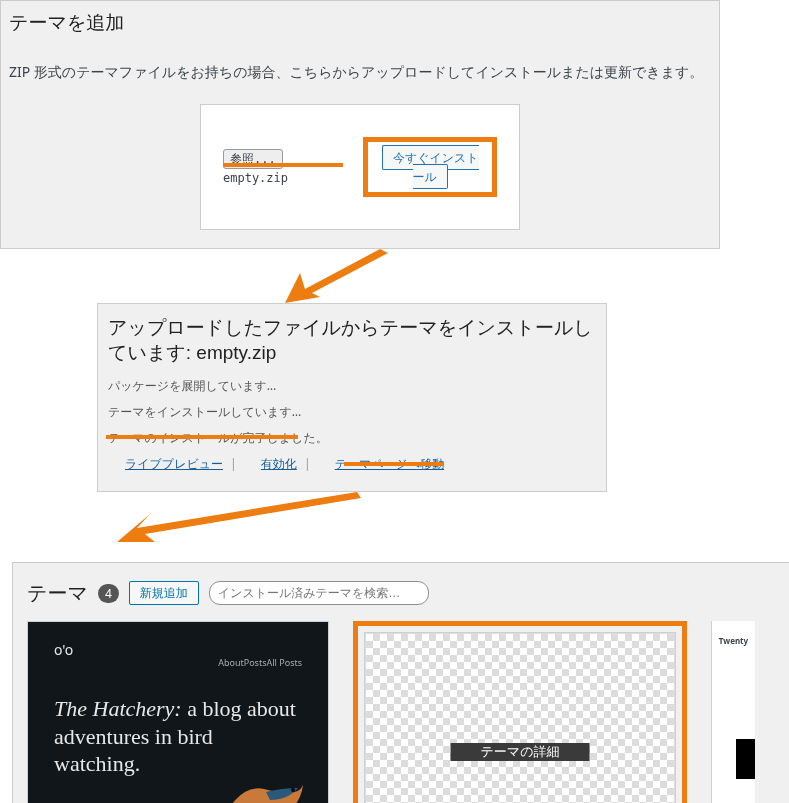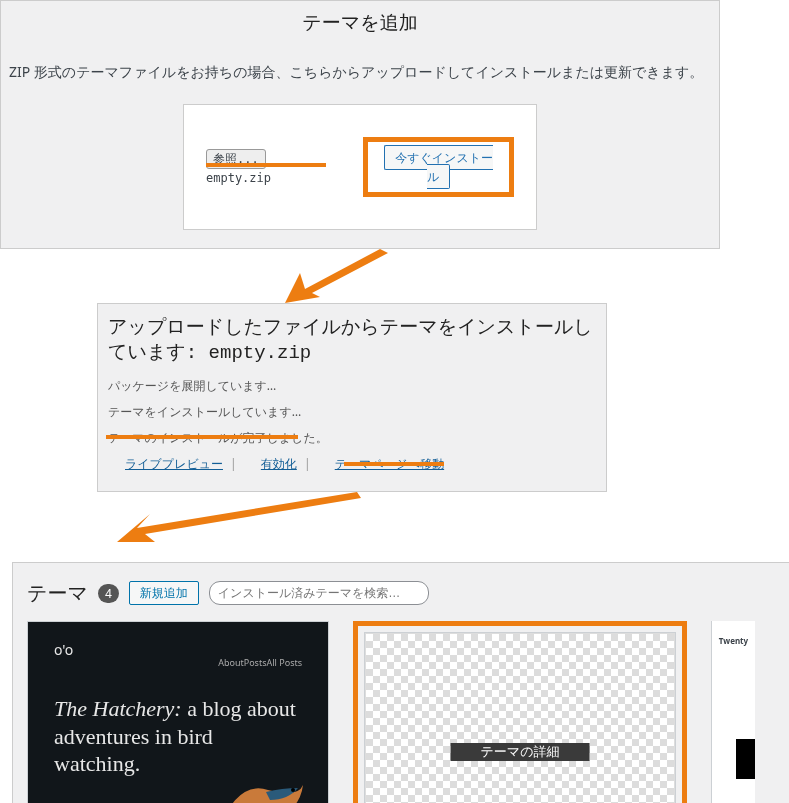--- a/index.html
+++ b/index.html
@@ -1,36 +1,36 @@
 <!DOCTYPE html>
 <html><head>
 <meta charset="utf-8">
 <style>
   * { box-sizing: border-box; margin: 0; padding: 0; }
   body { font-family: -apple-system, BlinkMacSystemFont, "Noto Sans", sans-serif; font-size: 13px; color: #3c434a; background: #fff; }
 
   
   .p1 { background: #f0f0f1; border: 1px solid #ccc; padding: 8px 8px 18px 8px; width: 720px; }
-  .p1-head { display: flex; align-items: center; gap: 10px; margin-bottom: 26px; flex-direction: column; }
+  .p1-head { display: flex; align-items: center; gap: 10px; margin-bottom: 26px; }
   .p1-title { font-size: 19px; color: #222; }
   .btn-sm { display: inline-block; padding: 2px 10px; font-size: 12px; border: 1px solid #0073aa; color: #0073aa; background: #f6f7f7; border-radius: 2px; }
   .p1-note { font-size: 14px; margin-bottom: 22px; }
-  .upload-box { width: 354px; margin: 0 auto; background: #fff; border: 1px solid #ccc; padding: 32px 22px; display: flex; align-items: center; justify-content: space-between; position: relative; gap: 40px; }
+  .upload-box { width: 320px; margin: 0 auto; background: #fff; border: 1px solid #ccc; padding: 32px 22px; display: flex; align-items: center; justify-content: space-between; position: relative; gap: 40px; }
   .browse { font-family: monospace; font-size: 12px; background: #eee; border: 1px solid #999; border-radius: 3px; padding: 2px 6px; }
   .fname { font-family: monospace; font-size: 12px; }
   .install-btn-wrap { border: 5px solid #ed7d11; padding: 6px 10px; text-align: center; }
   .install-btn { border: 1px solid #2271b1; color: #2271b1; font-size: 12px; padding: 3px 10px; background: #f6f7f7; border-radius: 2px; }
   .orange-underline { position: absolute; left: 22px; top: 58px; width: 120px; height: 4px; background: #ed7d11; }
 
   
   .arrow-svg { display: block; }
 
   
   .p2 { position: relative; margin-left: 97px; width: 510px; background: #f0f0f1; border: 1px solid #ccc; padding: 12px 10px 18px 10px; }
-  .p2-title { font-size: 19px; font-family: Liberation Mono, monospace; line-height: 1.3; margin-bottom: 12px; color: #222; }
+  .p2-title { font-size: 19px; font-family: Liberation Sans, sans-serif; line-height: 1.3; margin-bottom: 12px; color: #222; }
   .p2-line { font-size: 12px; color: #555; margin-bottom: 8px; }
   .p2-links { font-size: 12px; }
   .p2-links a { color: #135e96; text-decoration: underline; margin-left: 17px; }
   .p2-sep { color: #999; margin: 0 4px; }
   .orange-ul-1 { position: absolute; left: 8px; top: 131px; width: 192px; height: 4px; background: #ed7d11; }
   .orange-ul-2 { position: absolute; left: 246px; top: 158px; width: 100px; height: 4px; background: #ed7d11; }
   .p3 { margin: 14px 12px 0 12px; background: #f0f0f1; border: 1px solid #ccc; padding: 16px 14px 0 14px; width: calc(100% - 0px); position: relative; }
   .p3-head { display: flex; align-items: center; gap: 10px; margin-bottom: 14px; }
   .p3-title { font-size: 20px; color: #222; }
   .count-badge { background: #555; color: #fff; border-radius: 10px; font-size: 12px; padding: 1px 7px; }

